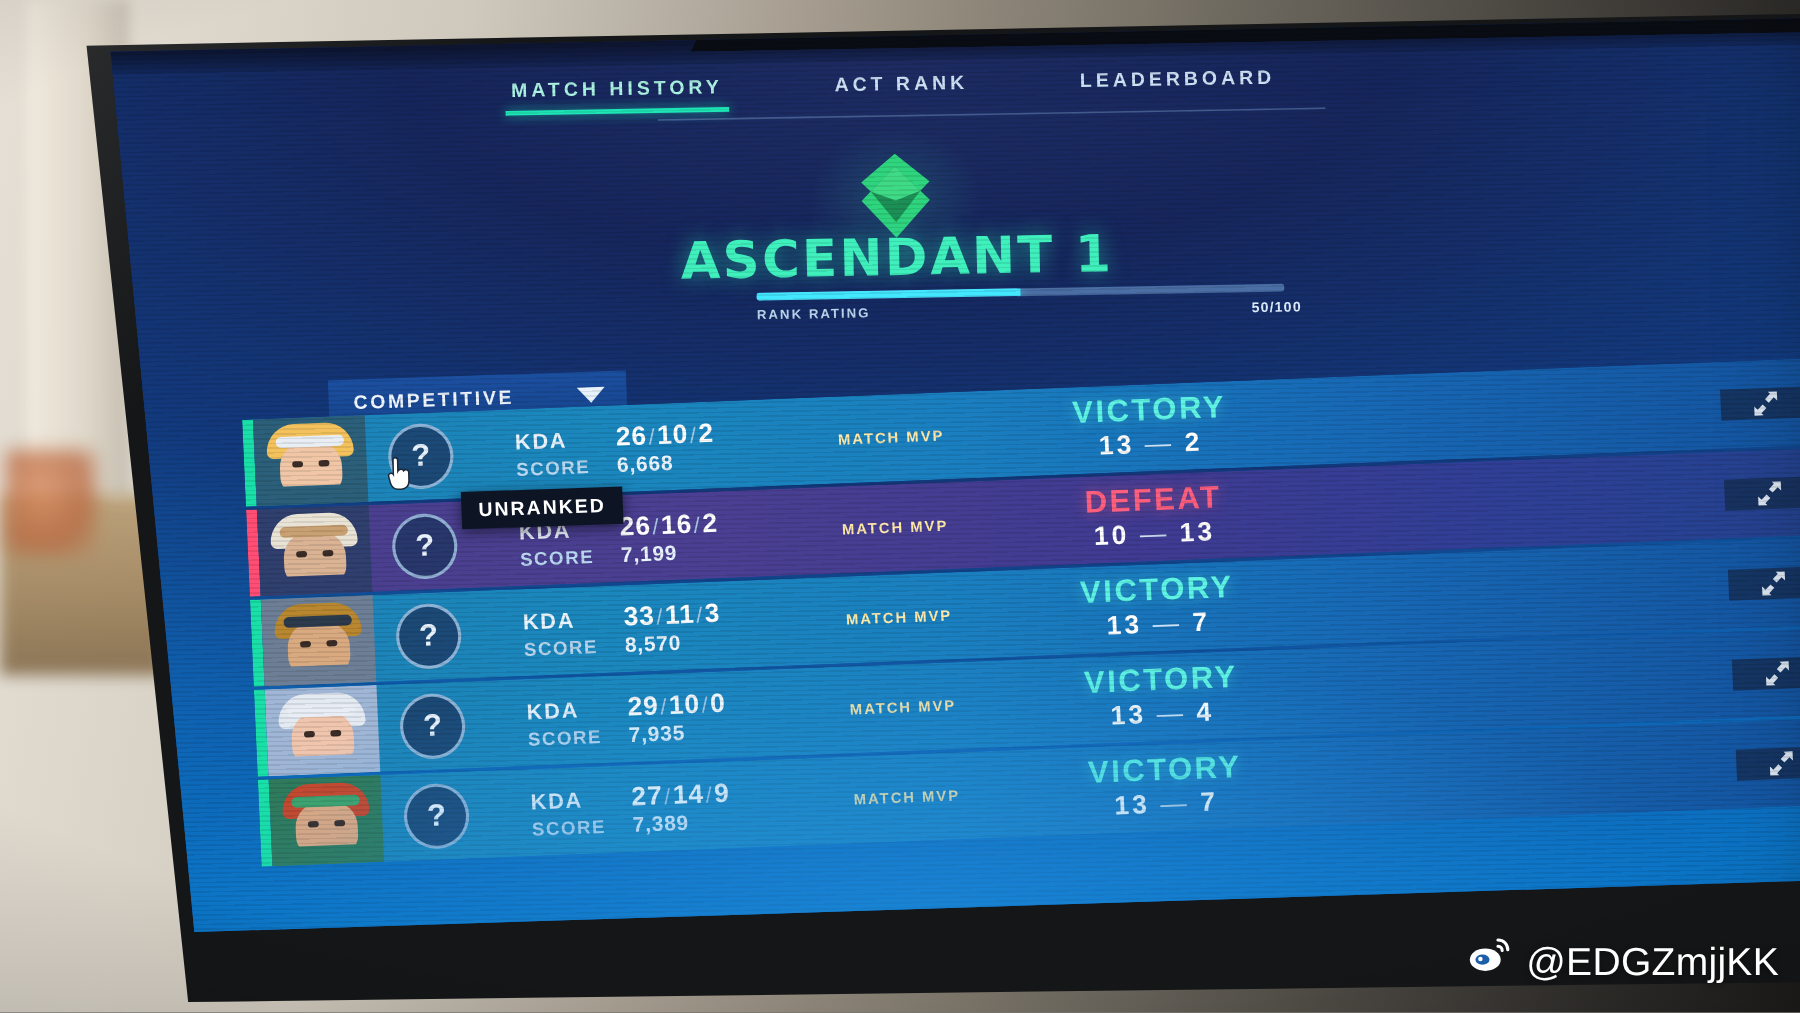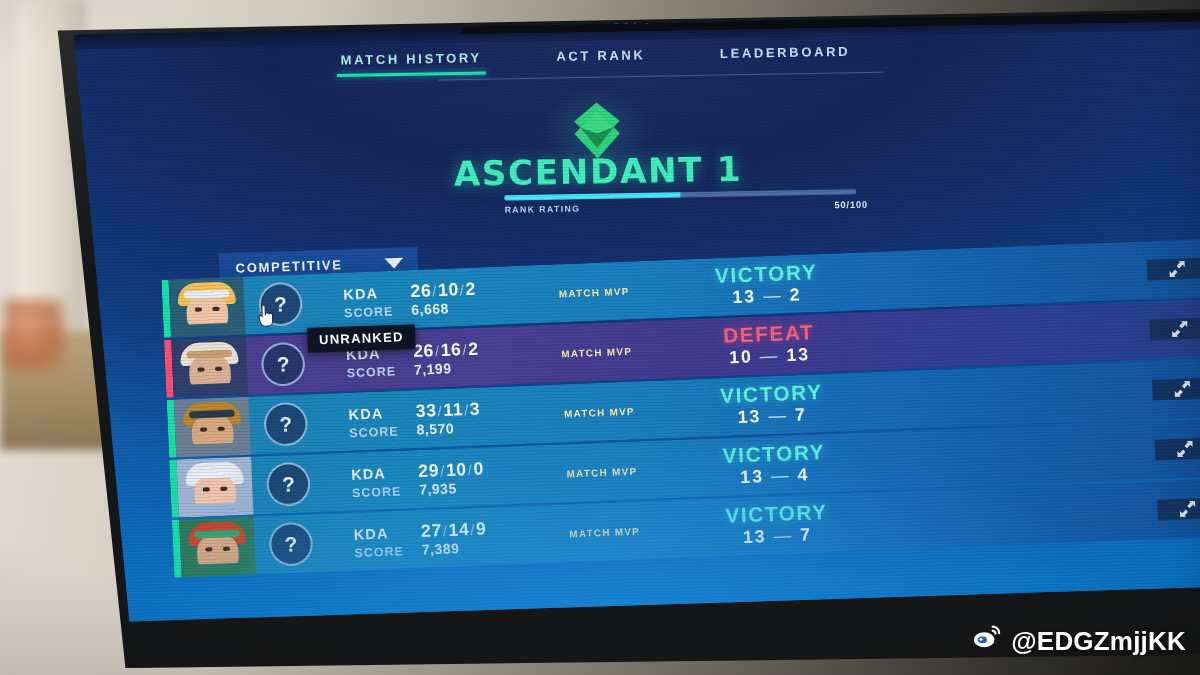--- a/index.html
+++ b/index.html
@@ -210,21 +210,21 @@
 
   
   .cursor { position:absolute; left:268px; top:296px; width:20px; height:24px; z-index:45; }
   .cursor svg { width:100%; height:100%; }
 
   
   .watermark {
     position:absolute; right:14px; bottom:18px; display:flex; align-items:center; gap:9px; z-index:50;
   }
   .wm-logo { width:30px; height:30px; }
-  .wm-text { color:#ffffff; font-size:26px; font-weight:700; letter-spacing:.2px;
+  .wm-text { color:#ffffff; font-size:26px; font-weight:400; letter-spacing:.2px;
     text-shadow:0 1px 4px rgba(0,0,0,.45);margin-top:12px; }
 
   .vignette { position:absolute; inset:0; pointer-events:none;
     background:radial-gradient(120% 95% at 50% 45%, rgba(0,0,0,0) 55%, rgba(0,0,0,.35) 100%); }
 </style>
 </head>
 <body>
 
 <div class="room">
   <div class="room-curtain"></div>

